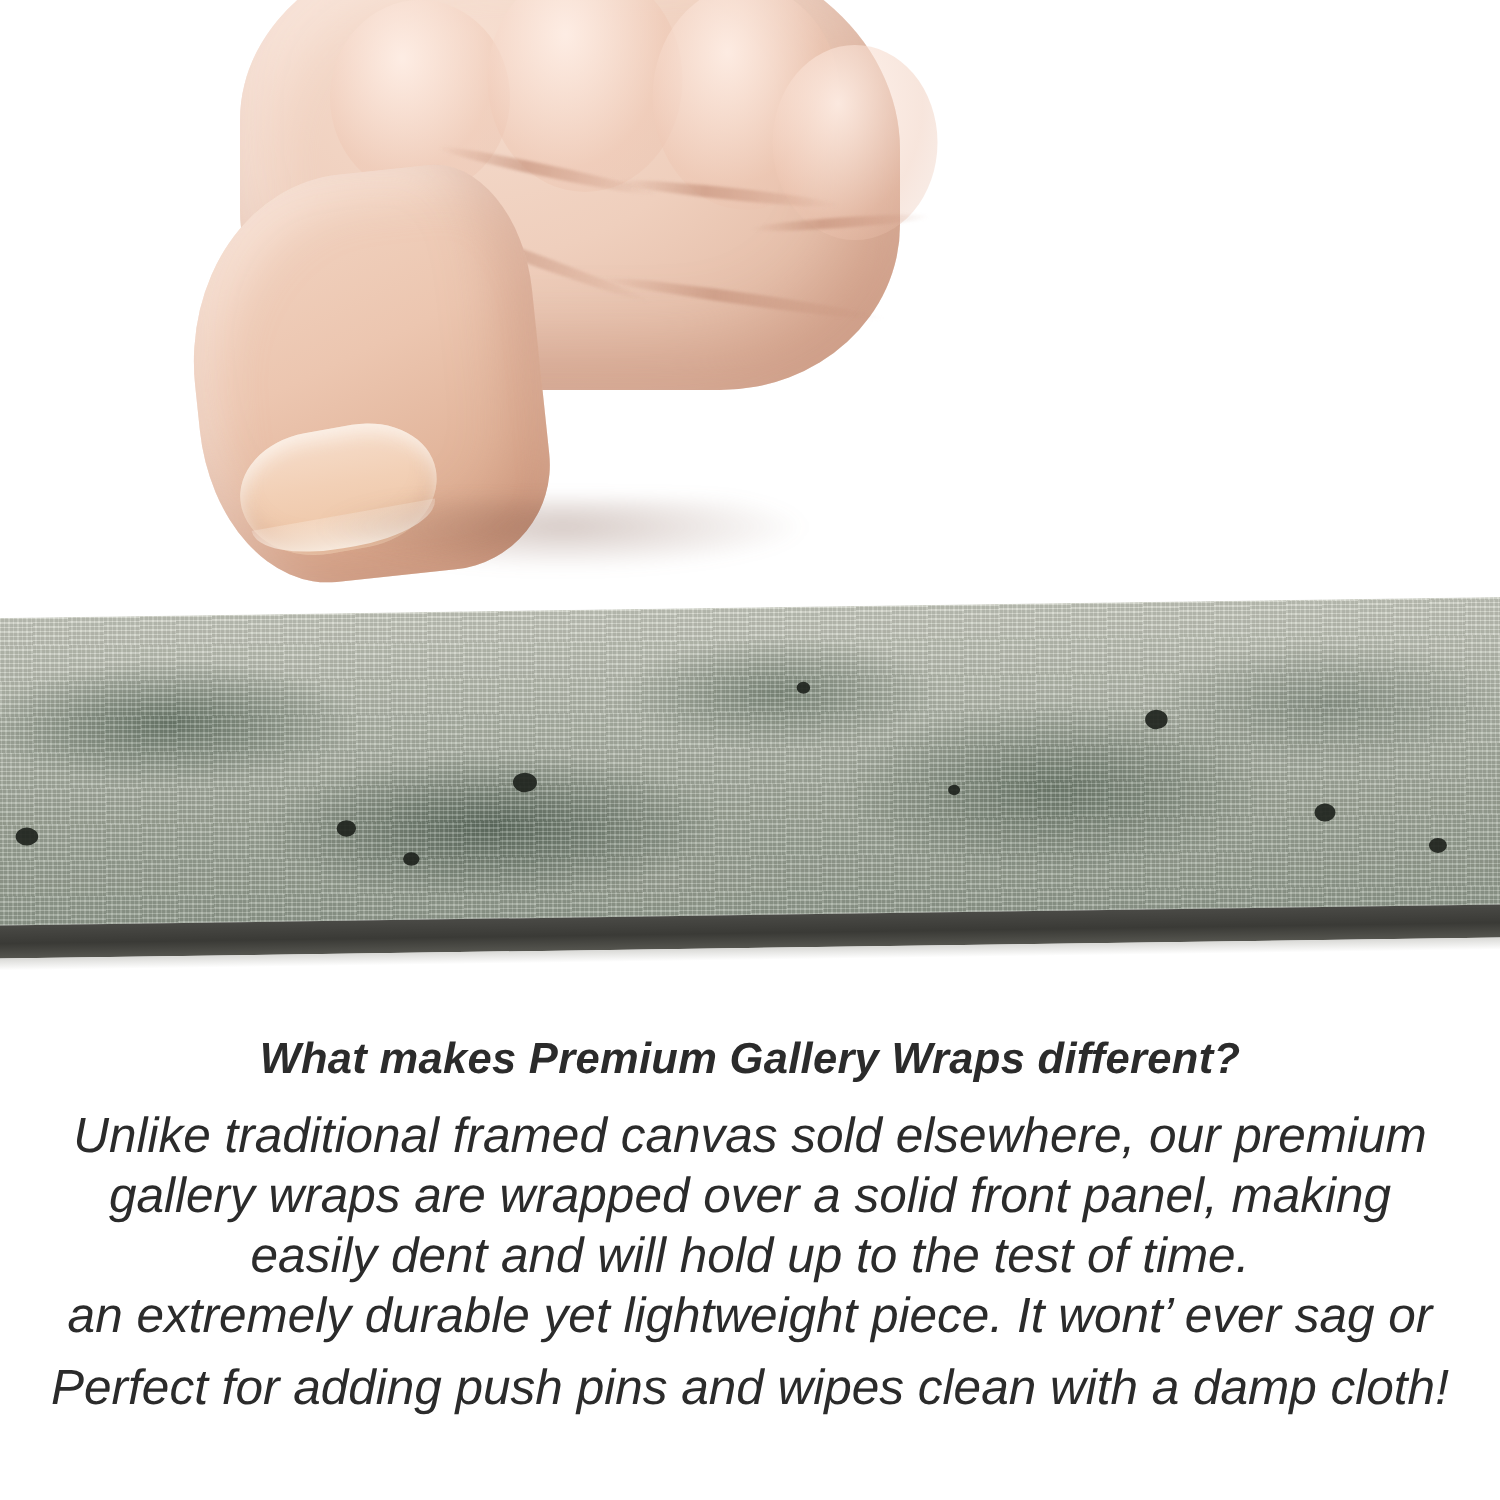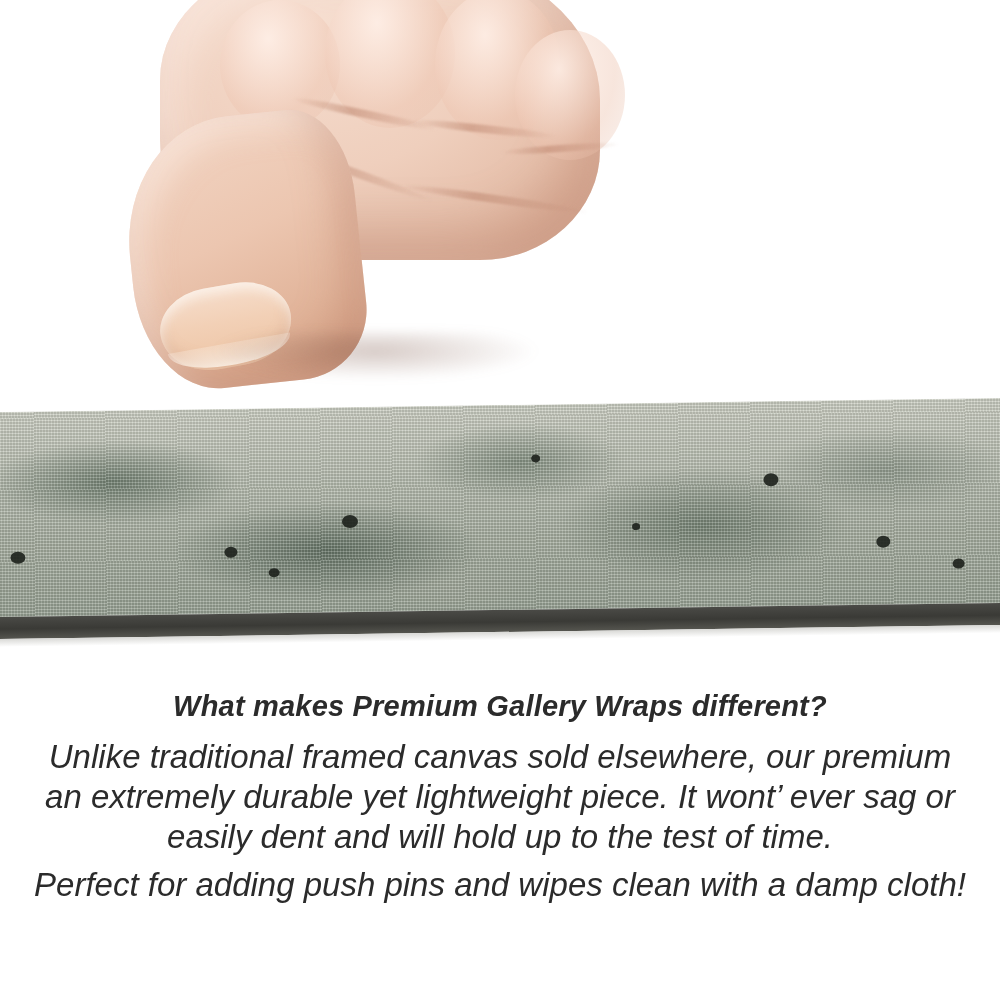--- a/index.html
+++ b/index.html
@@ -240,18 +240,19 @@
       </div>
       <div class="edge-core"></div>
       <div class="edge-base"></div>
     </div>
 
   </div>
 
   <div class="caption">
     <div class="caption-title">What makes Premium Gallery Wraps different?</div>
     <div class="caption-line">Unlike traditional framed canvas sold elsewhere, our premium</div>
+    <div class="caption-line">gallery wraps are wrapped over a solid front panel, making</div>
+    <div class="caption-line">easily dent and will hold up to the test of time.</div>
     <div class="caption-line">an extremely durable yet lightweight piece. It wont’ ever sag or</div>
-    <div class="caption-line">easily dent and will hold up to the test of time.</div>
     <div class="caption-line caption-last">Perfect for adding push pins and wipes clean with a damp cloth!</div>
   </div>
 
 </div>
 
 </body></html>

